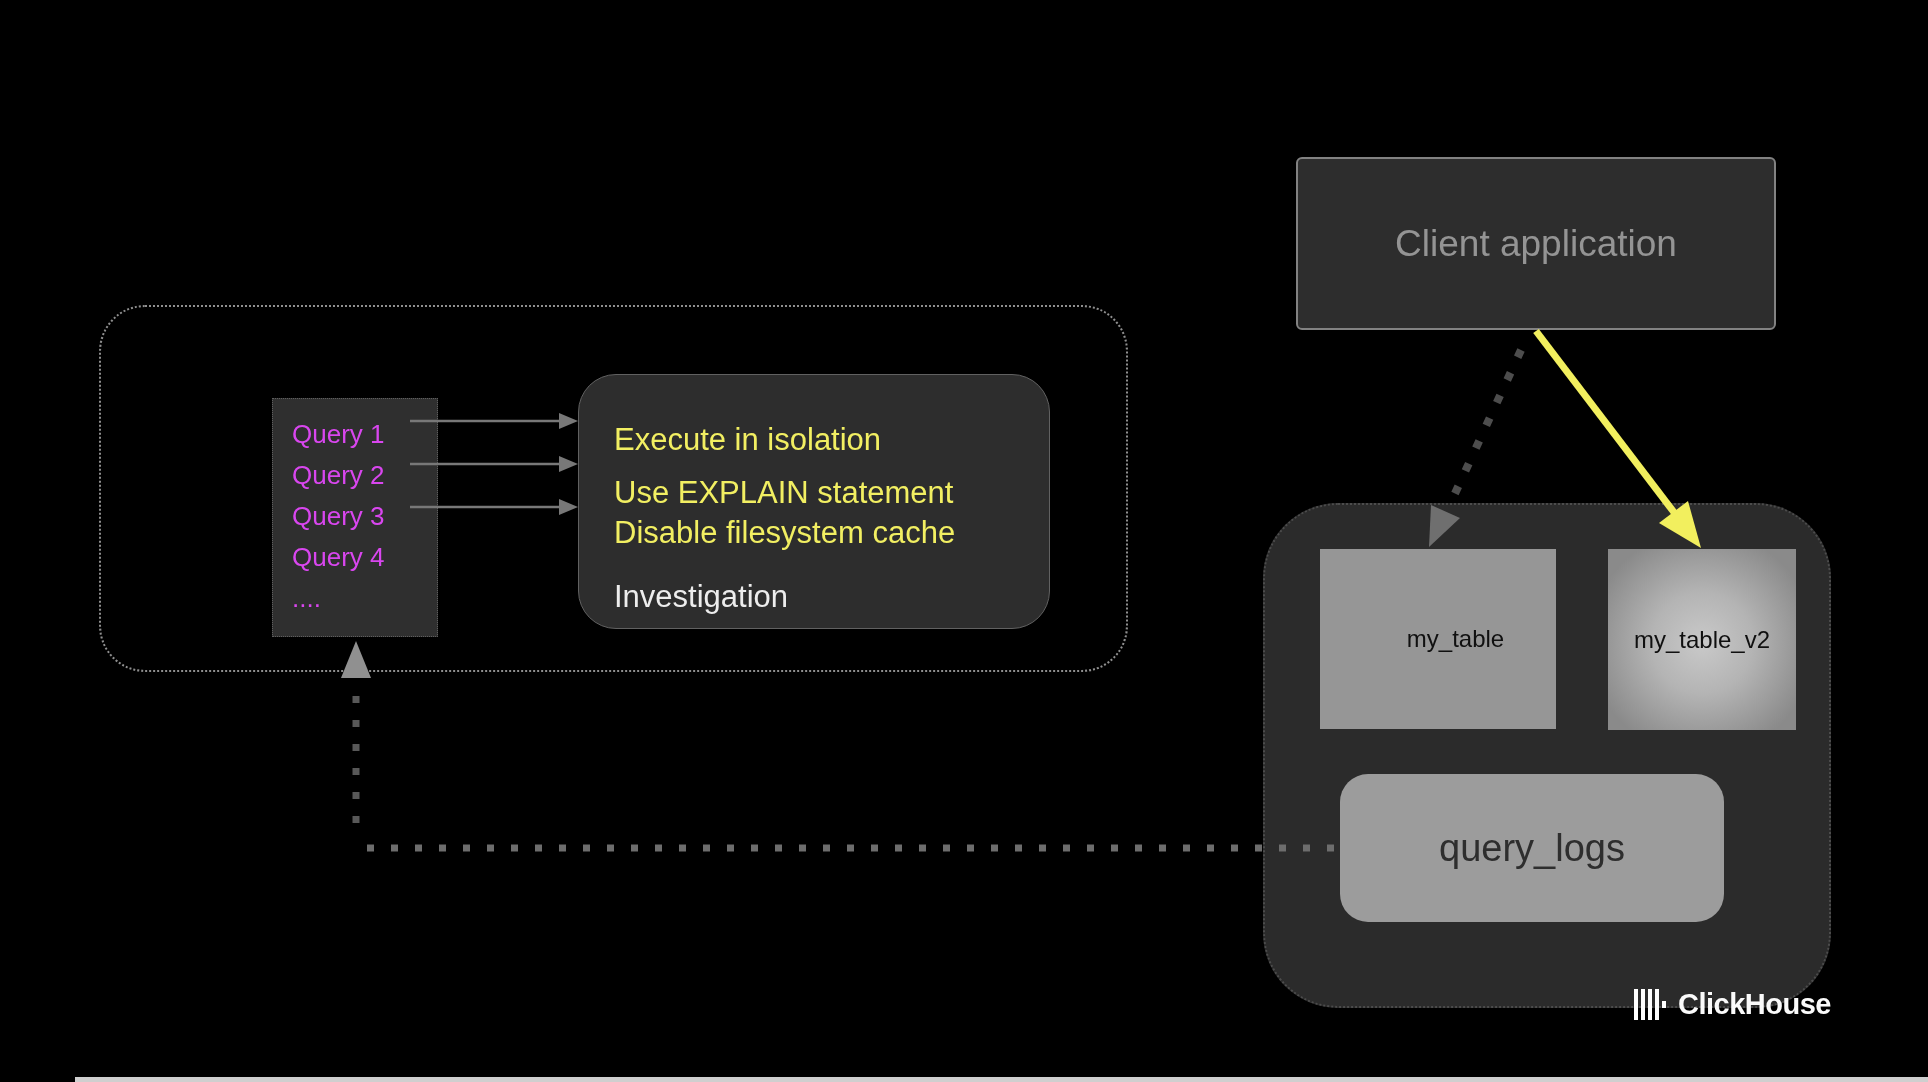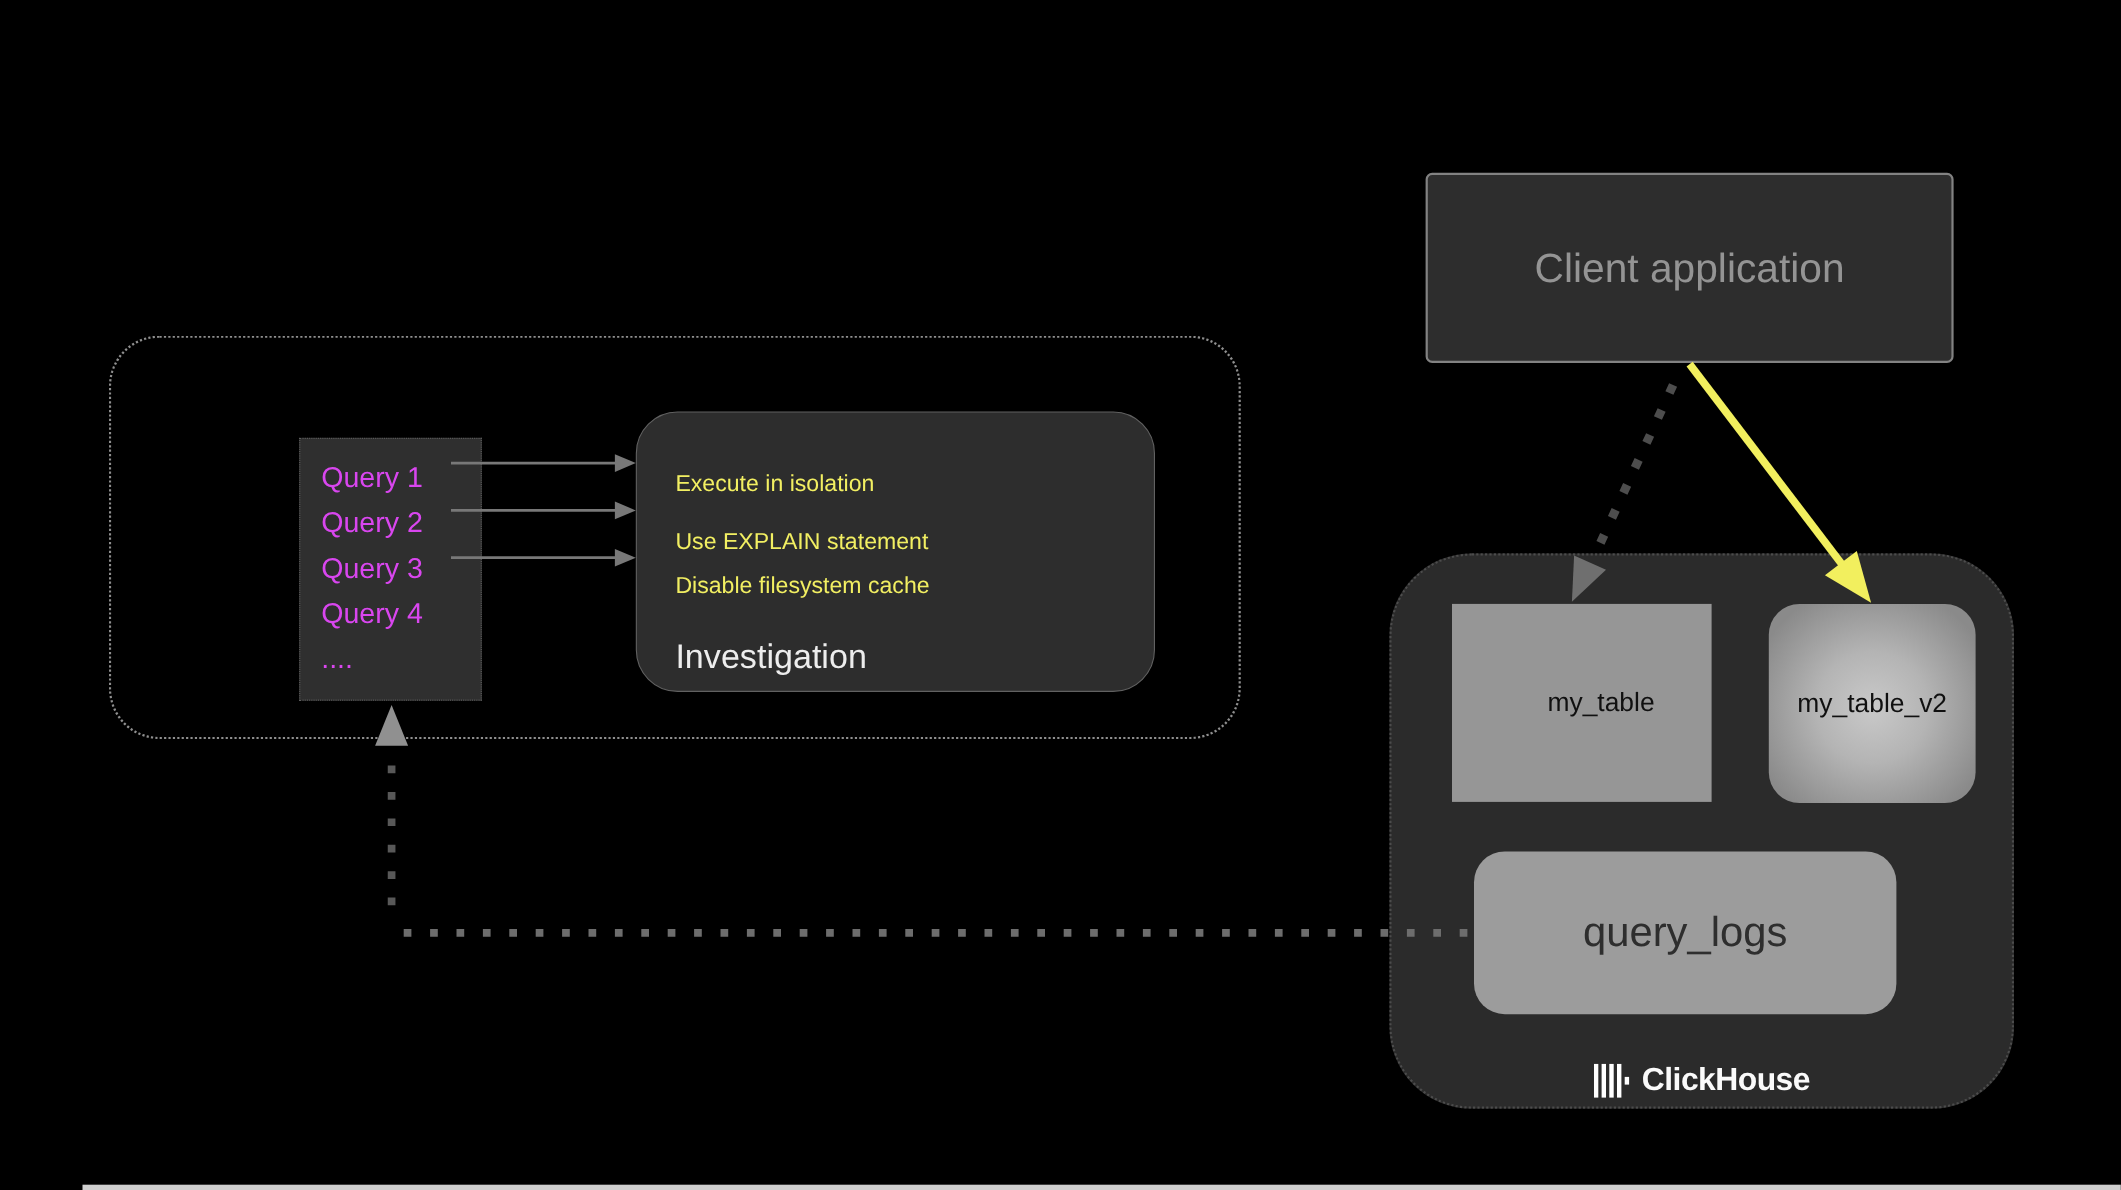--- a/index.html
+++ b/index.html
@@ -12,44 +12,44 @@
     border:2px dotted #8f8f8f;border-radius:46px;box-sizing:border-box;}
 
   .query-box{position:absolute;left:272px;top:398px;width:166px;height:239px;
     background:#2f2f2f;border:1px dotted #5f5f5f;box-sizing:border-box;
     padding:15px 0 0 19px;}
   .query-row{height:41px;line-height:41px;font-size:26px;color:#d946ef;}
 
   .investigation-box{position:absolute;left:578px;top:374px;width:472px;height:255px;
     background:#2d2d2d;border:1px solid #616161;border-radius:38px;box-sizing:border-box;
     padding:45px 0 0 35px;}
-  .inv-line{font-size:21px;line-height:40px;color:#f2ef62;}
+  .inv-line{font-size:31px;line-height:40px;color:#f2ef62;}
   .inv-line.gap{margin-top:13px;}
   .inv-caption{margin-top:24px;font-size:31px;line-height:40px;color:#ededed;
     width:405px;}
 
   
   .client-box{position:absolute;left:1296px;top:157px;width:480px;height:173px;
     background:#2d2d2d;border:2px solid #828282;border-radius:6px;box-sizing:border-box;
     display:flex;align-items:center;justify-content:center;
     font-size:37px;color:#949494;}
 
   
   .ch-container{position:absolute;left:1263px;top:503px;width:568px;height:505px;
     background:#2b2b2b;border:2px dotted #4c4c4c;border-radius:75px;box-sizing:border-box;}
   .table-box{position:absolute;display:flex;align-items:center;justify-content:center;
     font-size:24px;color:#101010;}
   .my-table{left:1320px;top:549px;width:201px;height:180px;background:#969696;padding-left:35px;}
   .my-table-v2{left:1608px;top:549px;width:188px;height:181px;
-    background:radial-gradient(circle at 50% 52%, #c9c9c9 0%, #b4b4b4 38%, #8a8a8a 85%);border-radius:28px;}
+    background:radial-gradient(circle at 50% 52%, #c9c9c9 0%, #b4b4b4 38%, #8a8a8a 85%);}
   .query-logs{position:absolute;left:1340px;top:774px;width:384px;height:148px;
     background:#9c9c9c;border-radius:28px;display:flex;align-items:center;justify-content:center;
     font-size:38px;color:#2e2e2e;}
-  .ch-brand{position:absolute;left:1263px;top:962px;width:568px;height:40px;
-    display:flex;align-items:center;justify-content:center;gap:11px;}
+  .ch-brand{position:absolute;left:1263px;top:984px;width:568px;height:40px;
+    display:flex;align-items:center;justify-content:flex-end;gap:11px;}
   .ch-brand .word{font-size:29px;font-weight:bold;color:#fafafa;letter-spacing:-0.5px;}
 
   
   .connectors{position:absolute;left:0;top:0;width:1928px;height:1082px;pointer-events:none;}
 
   
   .bottom-strip{position:absolute;left:75px;top:1077px;width:1853px;height:5px;background:#cfcfcf;}
 </style>
 </head>
 <body>

